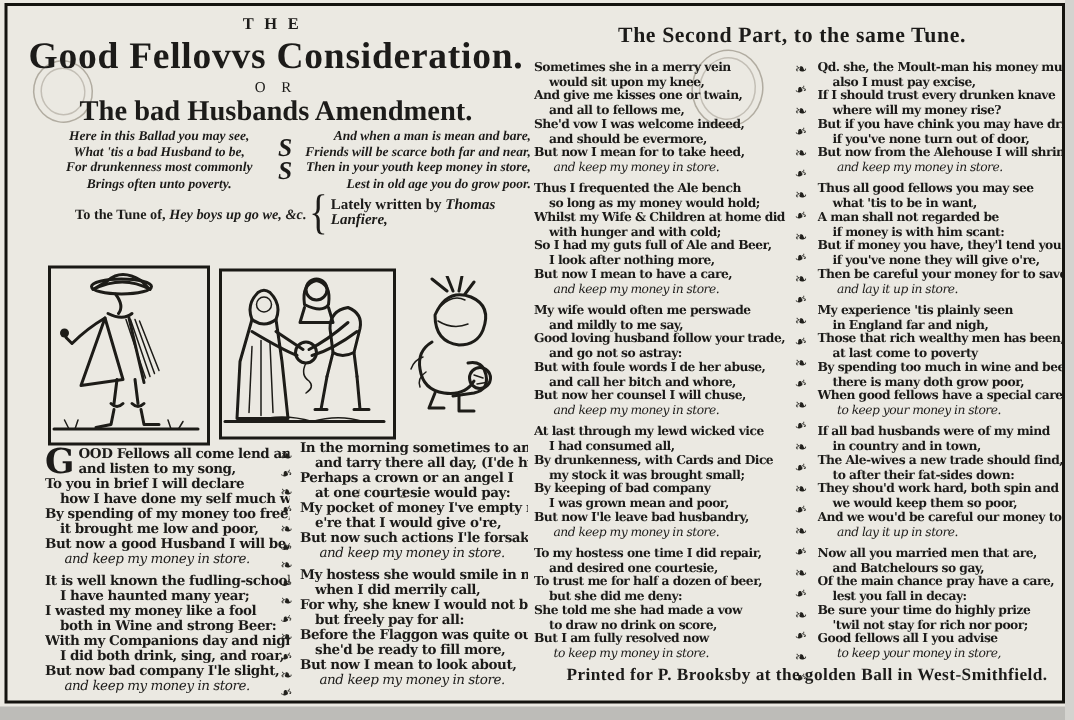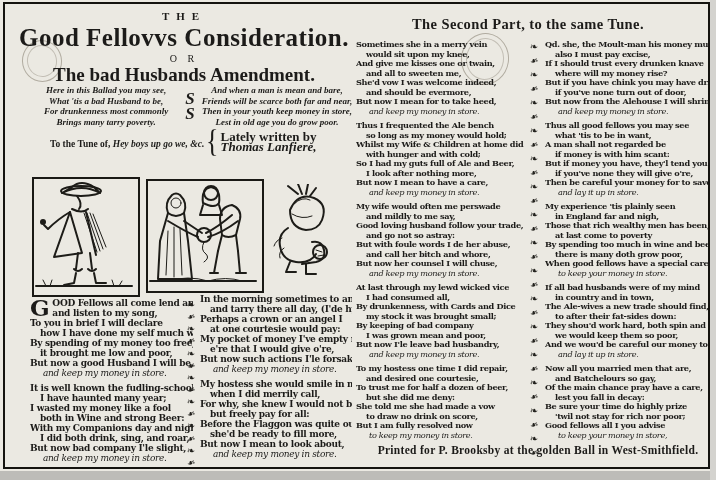--- a/index.html
+++ b/index.html
@@ -12,28 +12,28 @@
   
   .titleblock{position:absolute;left:14px;top:10px;width:340px;text-align:center;}
   .the{font-size:11px;letter-spacing:7px;font-weight:bold;}
   .maintitle{font-size:25px;line-height:27px;font-weight:bold;letter-spacing:.5px;margin-top:2px;}
   .orword{font-size:10px;letter-spacing:4px;margin-top:2px;}
   .subtitle{font-size:19px;line-height:20px;font-weight:bold;margin-top:1px;}
 
   .introrow{position:absolute;left:18px;top:85px;width:336px;display:flex;}
   .introcol{font-style:italic;font-size:9px;line-height:10.5px;font-weight:bold;}
   .introcol.left{width:152px;text-align:center;padding-left:14px;}
-  .introcol.right{width:158px;text-align:center;}
+  .introcol.right{width:158px;text-align:right;}
   .bracewrap{width:20px;display:flex;flex-direction:column;align-items:center;justify-content:center;font-size:17px;line-height:15px;font-weight:bold;font-style:italic;}
   .tunerow{position:absolute;left:30px;top:133px;width:324px;font-size:9.5px;}
   .tuneline{position:absolute;left:20px;top:6px;font-weight:bold;}
   .tuneline i{font-weight:bold;}
   .authorblock{position:absolute;left:176px;top:-6px;display:flex;align-items:center;}
   .authorbrace{font-size:26px;transform:scaleY(1.25);margin-right:2px;}
-  .authorlines{font-size:13px;line-height:10.5px;font-weight:bold;}
+  .authorlines{font-size:10px;line-height:10.5px;font-weight:bold;}
 
   
   .cut{position:absolute;background:#ebe9e2;}
   .cut.framed{border:2px solid #1a1915;}
   svg.wc{display:block;}
   .wcpath{fill:none;stroke:#1d1c18;stroke-width:2;stroke-linecap:round;stroke-linejoin:round;}
   .wcthin{fill:none;stroke:#1d1c18;stroke-width:1;stroke-linecap:round;}
   .wcfill{fill:#1d1c18;stroke:none;}
   .scribble{position:absolute;left:236px;top:284px;font-size:9px;color:#9a958a;font-style:italic;letter-spacing:3px;margin-top:40px;}
 
@@ -84,21 +84,21 @@
     <div class="maintitle">Good Fellovvs Consideration.</div>
     <div class="orword">O R</div>
     <div class="subtitle">The bad Husbands Amendment.</div>
   </div>
 
   <div class="introrow">
     <div class="introcol left">
         <div class="iline">Here in this Ballad you may see,</div>
         <div class="iline">What 'tis a bad Husband to be,</div>
         <div class="iline">For drunkenness most commonly</div>
-        <div class="iline">Brings many tarry poverty.</div>
+        <div class="iline">Brings often unto poverty.</div>
       </div>
     <div class="bracewrap">
       <span>S</span>
       <span>S</span>
     </div>
     <div class="introcol right">
         <div class="iline">And when a man is mean and bare,</div>
         <div class="iline">Friends will be scarce both far and near,</div>
         <div class="iline">Then in your youth keep money in store,</div>
         <div class="iline">Lest in old age you do grow poor.</div>
@@ -234,21 +234,21 @@
         <div class="vline ind refrain">and keep my money in store.</div>
       </div>
     </div>
 
   <div class="p2header">The Second Part, to the same Tune.</div>
   <div id="col3" class="col c34">
       <div class="verse">
         <div class="vline">Sometimes she in a merry vein</div>
         <div class="vline ind">would sit upon my knee,</div>
         <div class="vline">And give me kisses one or twain,</div>
-        <div class="vline ind">and all to sweeten me,</div>
+        <div class="vline ind">and all to fellows me,</div>
         <div class="vline">She'd vow I was welcome indeed,</div>
         <div class="vline ind">and should be evermore,</div>
         <div class="vline">But now I mean for to take heed,</div>
         <div class="vline ind refrain">and keep my money in store.</div>
       </div>
       <div class="verse">
         <div class="vline">Thus I frequented the Ale bench</div>
         <div class="vline ind">so long as my money would hold;</div>
         <div class="vline">Whilst my Wife &amp; Children at home did pinch</div>
         <div class="vline ind">with hunger and with cold;</div>

